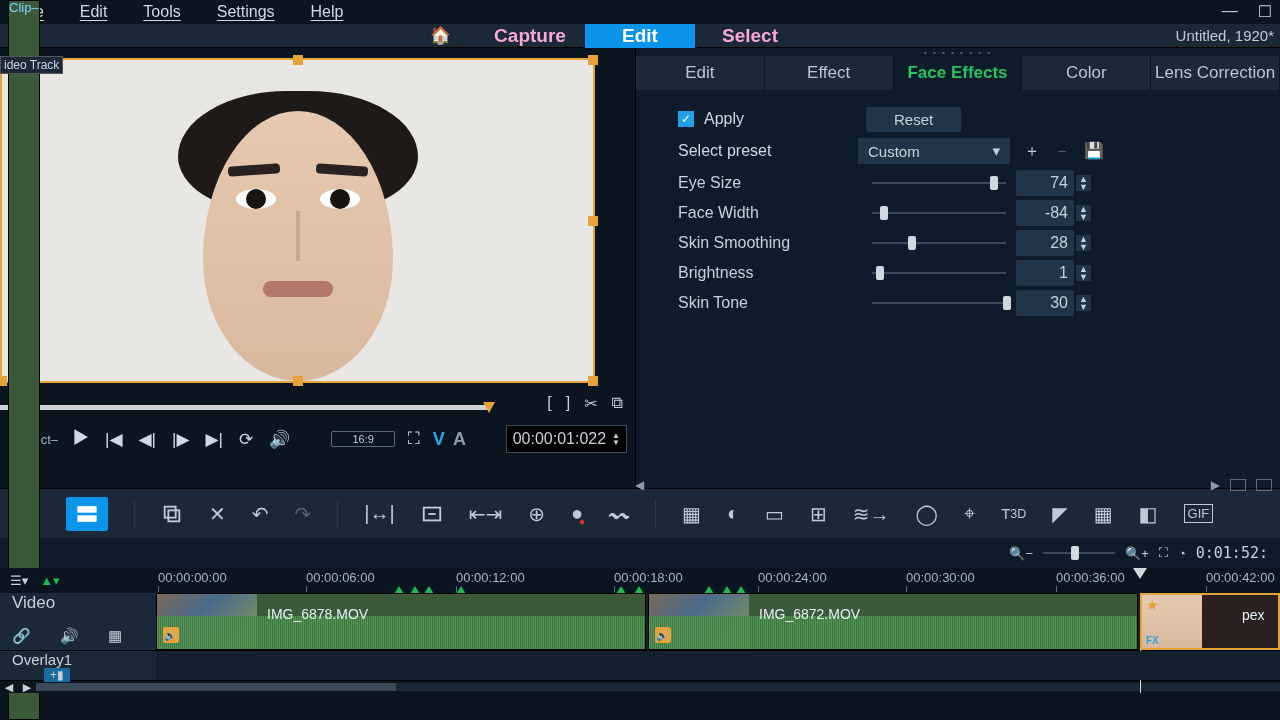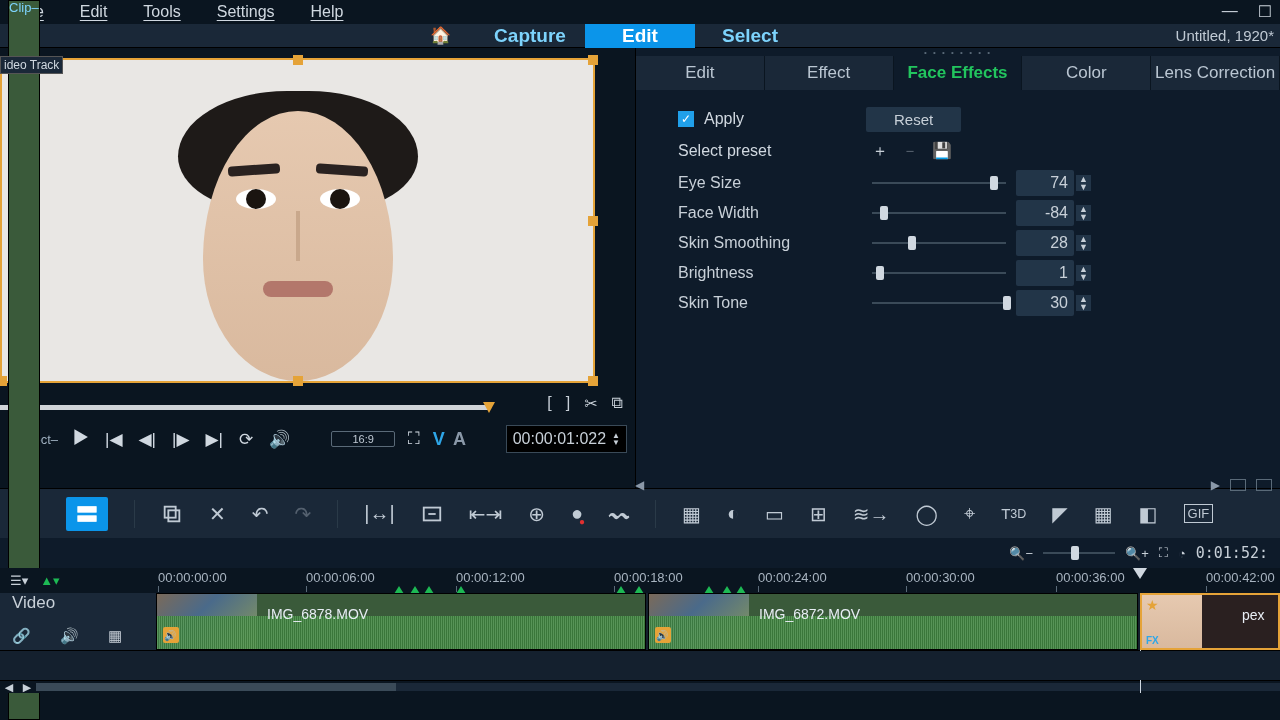--- a/index.html
+++ b/index.html
@@ -5,21 +5,21 @@
 * { margin:0; padding:0; box-sizing:border-box; font-family:"Segoe UI",Arial,sans-serif; user-select:none; }
 body { background:#0a1520; color:#c8d0d8; width:1280px; height:720px; overflow:hidden; font-size:13px; }
 
 
 .menubar { height:24px; background:#0a1520; display:flex; align-items:center; }
 .menubar .menu { padding:0 18px; font-size:16px; text-decoration:underline; color:#d0d8e0; cursor:pointer; text-underline-offset:3px; }
 .winctl { position:absolute; top:2px; right:8px; display:flex; gap:20px; font-size:16px; color:#c8d0d8; }
 .winctl span { cursor:pointer; }
 
 .workspace { height:24px; background:#1a2838; display:flex; align-items:center; justify-content:center; position:relative; border-bottom:1px solid #000; }
-.workspace .ws-btn { width:110px; height:24px; display:flex; align-items:center; justify-content:center; font-size:19px; font-weight:600; color:#7dd3fc; cursor:pointer; }
+.workspace .ws-btn { width:110px; height:24px; display:flex; align-items:center; justify-content:center; font-size:19px; font-weight:600; color:#f9a8d4; cursor:pointer; }
 .workspace .ws-btn.active { background:#0b95ea; color:#fff; }
 .workspace .home { position:absolute; left:430px; font-size:17px; cursor:pointer; }
 .workspace .docname { position:absolute; right:6px; font-size:15px; color:#c0cad4; }
 
 
 .mid { display:flex; height:440px; }
 .preview-col { width:635px; display:flex; flex-direction:column; background:#0a1520; }
 .canvas-wrap { position:relative; height:340px; }
 .vtrack-label { position:absolute; top:8px; left:0; background:#1a2838; color:#d0d8e0; font-size:12px; padding:1px 3px; border:1px solid #555; z-index:3;}
 .canvas { position:absolute; left:0; top:10px; width:595px; height:325px; background:#e9e7e4; border:2px solid #e5a338; }
@@ -225,20 +225,24 @@
       <div class="rtab">Lens Correction</div>
     </div>
     <div class="panel-body">
       <div class="prow">
         <span class="apply-chk">✓</span>
         <span class="lab" style="width:auto">Apply</span>
         <span class="reset-btn" style="margin-left:122px">Reset</span>
       </div>
       <div class="prow">
         <span class="lab">Select preset</span>
+        <div class="preset-sel">
+          <span>Custom</span>
+            <span>▾</span>
+        </div>
         <div class="preset-tools">
           <span>＋</span>
           <span style="opacity:.4">－</span>
           <span>💾</span>
         </div>
       </div>
       <div class="slider-row">
         <span class="lab">Eye Size</span>
         <div class="slider-trk">
             <div class="slider-thumb" style="left:88%"></div>
@@ -415,20 +419,24 @@
       </div>
       <div class="clip img sel" style="left:984px;width:140px;background:#2a2020">
         <div class="thumb"></div>
         <span class="star">★</span>
         <span class="fx">FX</span>
         <span class="cname" style="left:100px">pex</span>
       </div>
     </div>
   </div>
   <div class="track overlay">
+    <div class="track-head">
+      <span>Overlay1</span>
+      <span class="plus-badge">+▮</span>
+    </div>
     <div class="track-lane"></div>
   </div>
   <div class="hscroll">
     <span class="arr">◀</span>
     <span class="arr">▶</span>
     <div class="bar">
         <div class="thumb"></div>
       </div>
   </div>
 </div>

